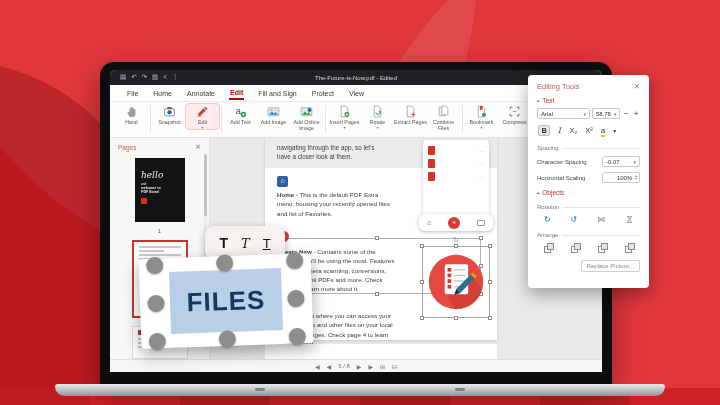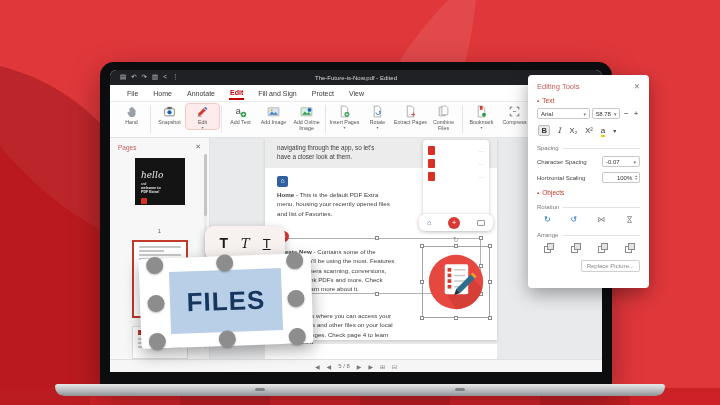--- a/index.html
+++ b/index.html
@@ -46,21 +46,21 @@
   .tool .ic { height:13px; display:flex; align-items:center; }
   .tool.active { background:#fdeceb; outline:1px solid #f0c9c4; }
   .tool .caret { font-size:4px; line-height:3px; color:#777; }
   .vsep { width:1px; height:28px; background:#e6e6e6; margin:1px 2px 0; }
 
   
   .bodyrow { position:absolute; left:0; top:68px; width:100%; height:221px; display:flex; }
   .sidebar { width:100px; background:#f7f7f7; border-right:1px solid #e3e3e3; position:relative; flex:none; }
   .sb-head { display:flex; justify-content:space-between; align-items:center; padding:5px 8px 2px; color:#c45c5c; font-size:6.5px; }
   .sb-close { color:#777; font-size:7px; }
-  .thumb1 { position:absolute; left:25px; top:20px; width:50px; height:47px; background:#141414;
+  .thumb1 { position:absolute; left:25px; top:20px; width:50px; height:64px; background:#141414;
             display:flex; flex-direction:column; align-items:flex-start; padding:12px 6px 0; color:#eee; }
   .t1-hello { font-family:"DejaVu Serif", serif; font-style:italic; font-size:9px; }
   .t1-and { font-size:3.2px; margin-top:2px; }
   .t1-welcome { font-size:3.6px; font-weight:bold; }
   .t1-brand { font-size:3.6px; font-weight:bold; }
   .t1-logo { width:6px; height:6px; background:#d93025; margin-top:4px; border-radius:1px; }
   .pnum { position:absolute; top:90px; left:0; width:100%; text-align:center; font-size:6px; color:#666; }
   .thumb2 { position:absolute; left:22px; top:102px; width:56px; height:78px; background:#fff; border:2px solid #c0392b; padding:4px 5px; }
   .tline { height:1.5px; background:#c9c9c9; margin-bottom:2.5px; }
   .tline.short { width:60%; }

